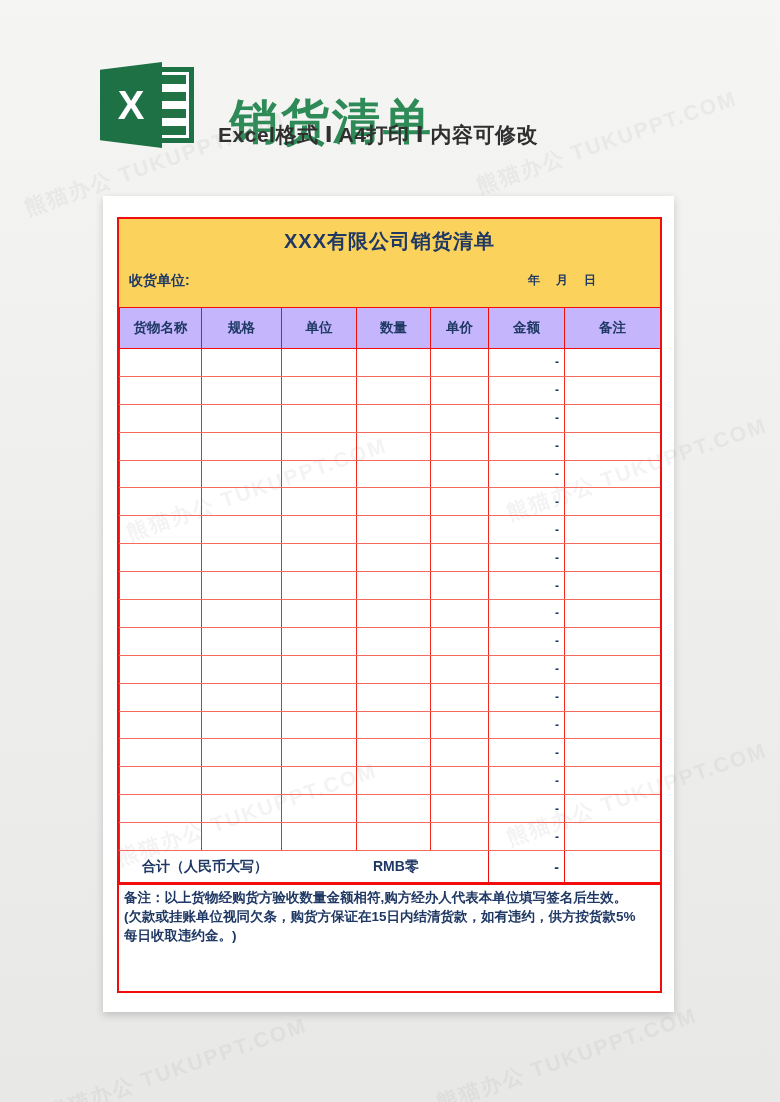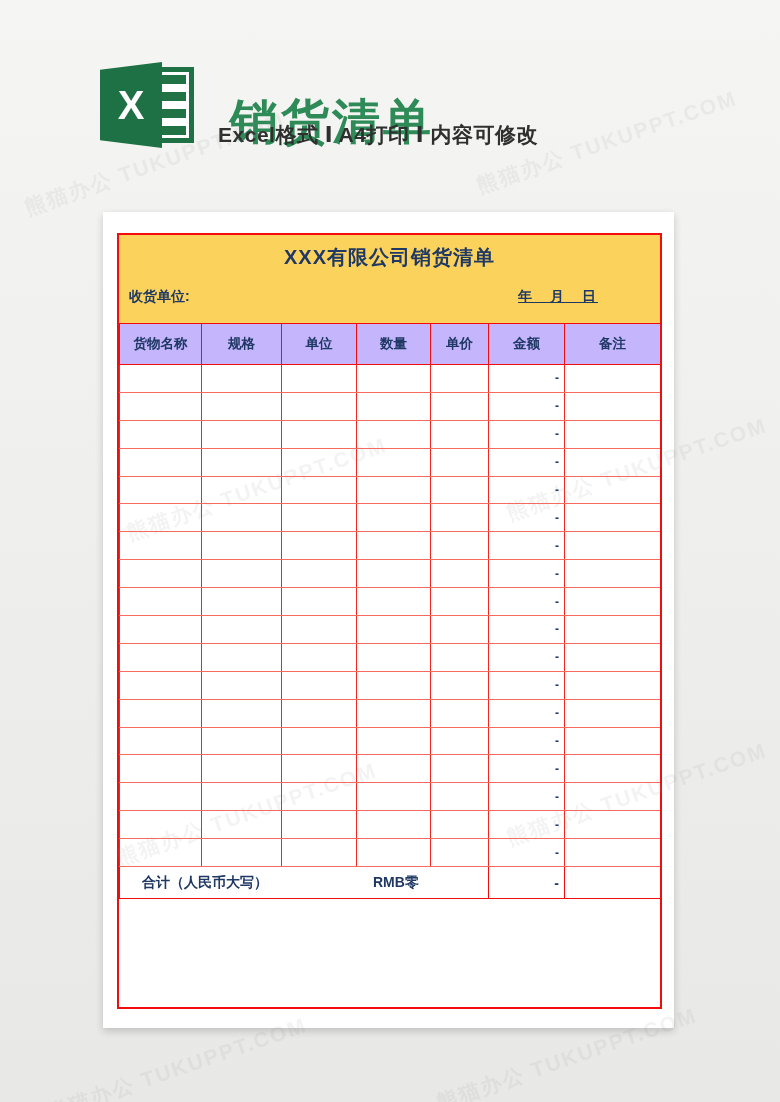--- a/index.html
+++ b/index.html
@@ -52,39 +52,38 @@
     font-size:21px;font-weight:bold;letter-spacing:0.5px;
     color:#2F2F2F;white-space:nowrap;
   }
 
   
   .page{
     position:absolute;left:103px;top:196px;width:571px;height:816px;
     background:#FFFFFF;
     box-shadow:0 3px 8px rgba(0,0,0,0.18);
     z-index:2;
-    margin-top:16px;
   }
   .form{
     position:absolute;left:14px;top:21px;width:545px;height:776px;
     border:2px solid #F20D0D;box-sizing:border-box;
     color:#1F3864;overflow:hidden;
   }
 
   
   .form-header{
     position:relative;height:88px;background:#FBD35C;
     box-sizing:border-box;
   }
   .company-title{
     position:absolute;left:0;right:0;top:9px;text-align:center;
     font-size:20px;font-weight:bold;letter-spacing:1px;
   }
   .receiver-label{position:absolute;left:10px;top:53px;font-size:14px;font-weight:bold;}
-  .date-text{position:absolute;right:62px;top:53px;font-size:14px;font-weight:bold;letter-spacing:2px;text-decoration:underline;}
+  .date-text{position:absolute;right:62px;top:53px;font-size:12px;font-weight:bold;letter-spacing:2px;}
 
   
   table.goods{
     width:541px;border-collapse:collapse;table-layout:fixed;
   }
   table.goods th{
     height:40px;font-size:13.5px;font-weight:bold;color:#1F3864;
     border:1.6px solid #F20D0D;background:#c4b5fd;text-align:center;
     padding:0;
   }
@@ -362,17 +361,22 @@
             <td colspan="5" class="total-merged">
               <span class="total-label">合计（人民币大写）</span>
               <span class="total-rmb">RMB零</span>
             </td>
             <td class="amt">-</td>
             <td></td>
           </tr>
         </tfoot>
       </table>
 
+      <div class="notes">
+        <div>备注：以上货物经购货方验收数量金额相符,购方经办人代表本单位填写签名后生效。</div>
+        <div>(欠款或挂账单位视同欠条，购货方保证在15日内结清货款，如有违约，供方按货款5%</div>
+        <div>每日收取违约金。)</div>
+      </div>
 
 
     </div>
   </div>
 </div>
 
 </body></html>

